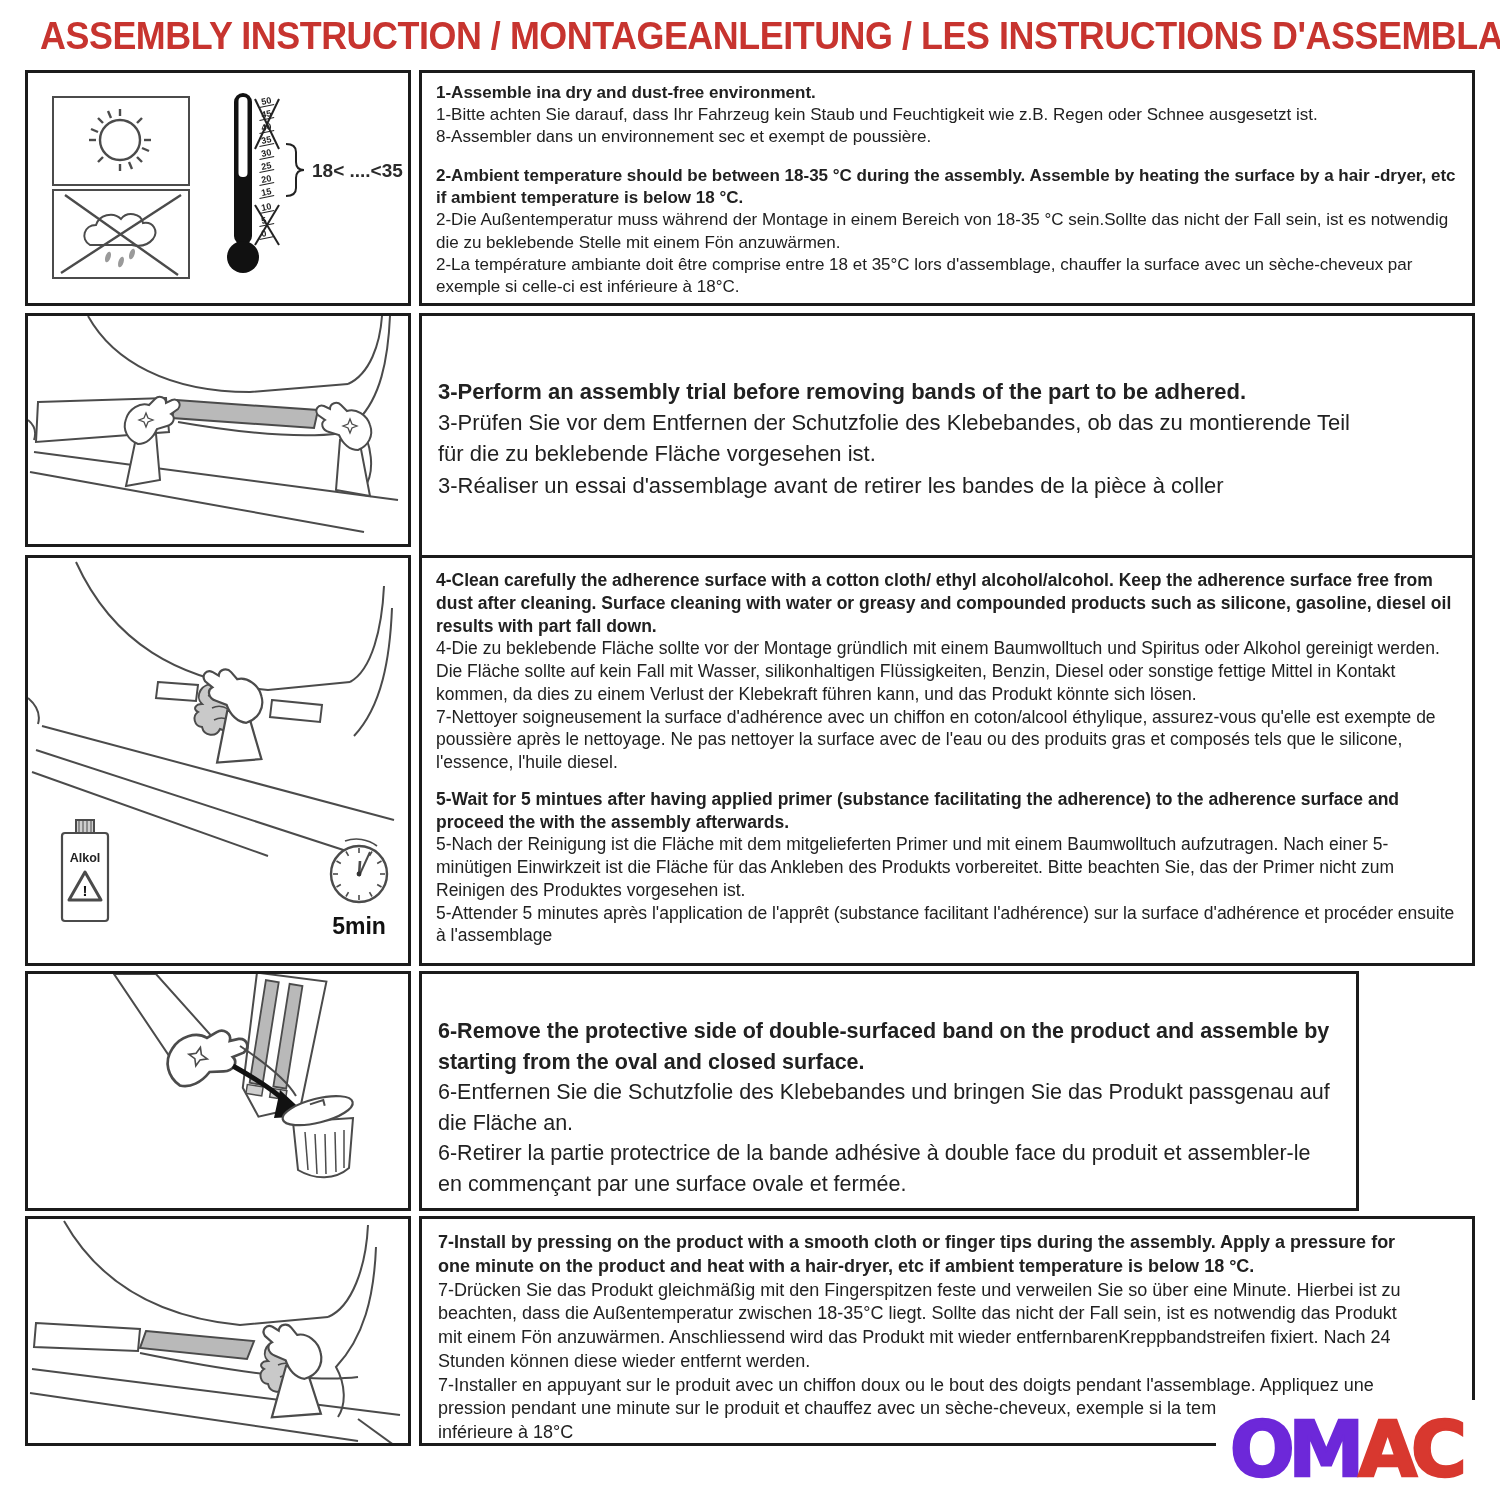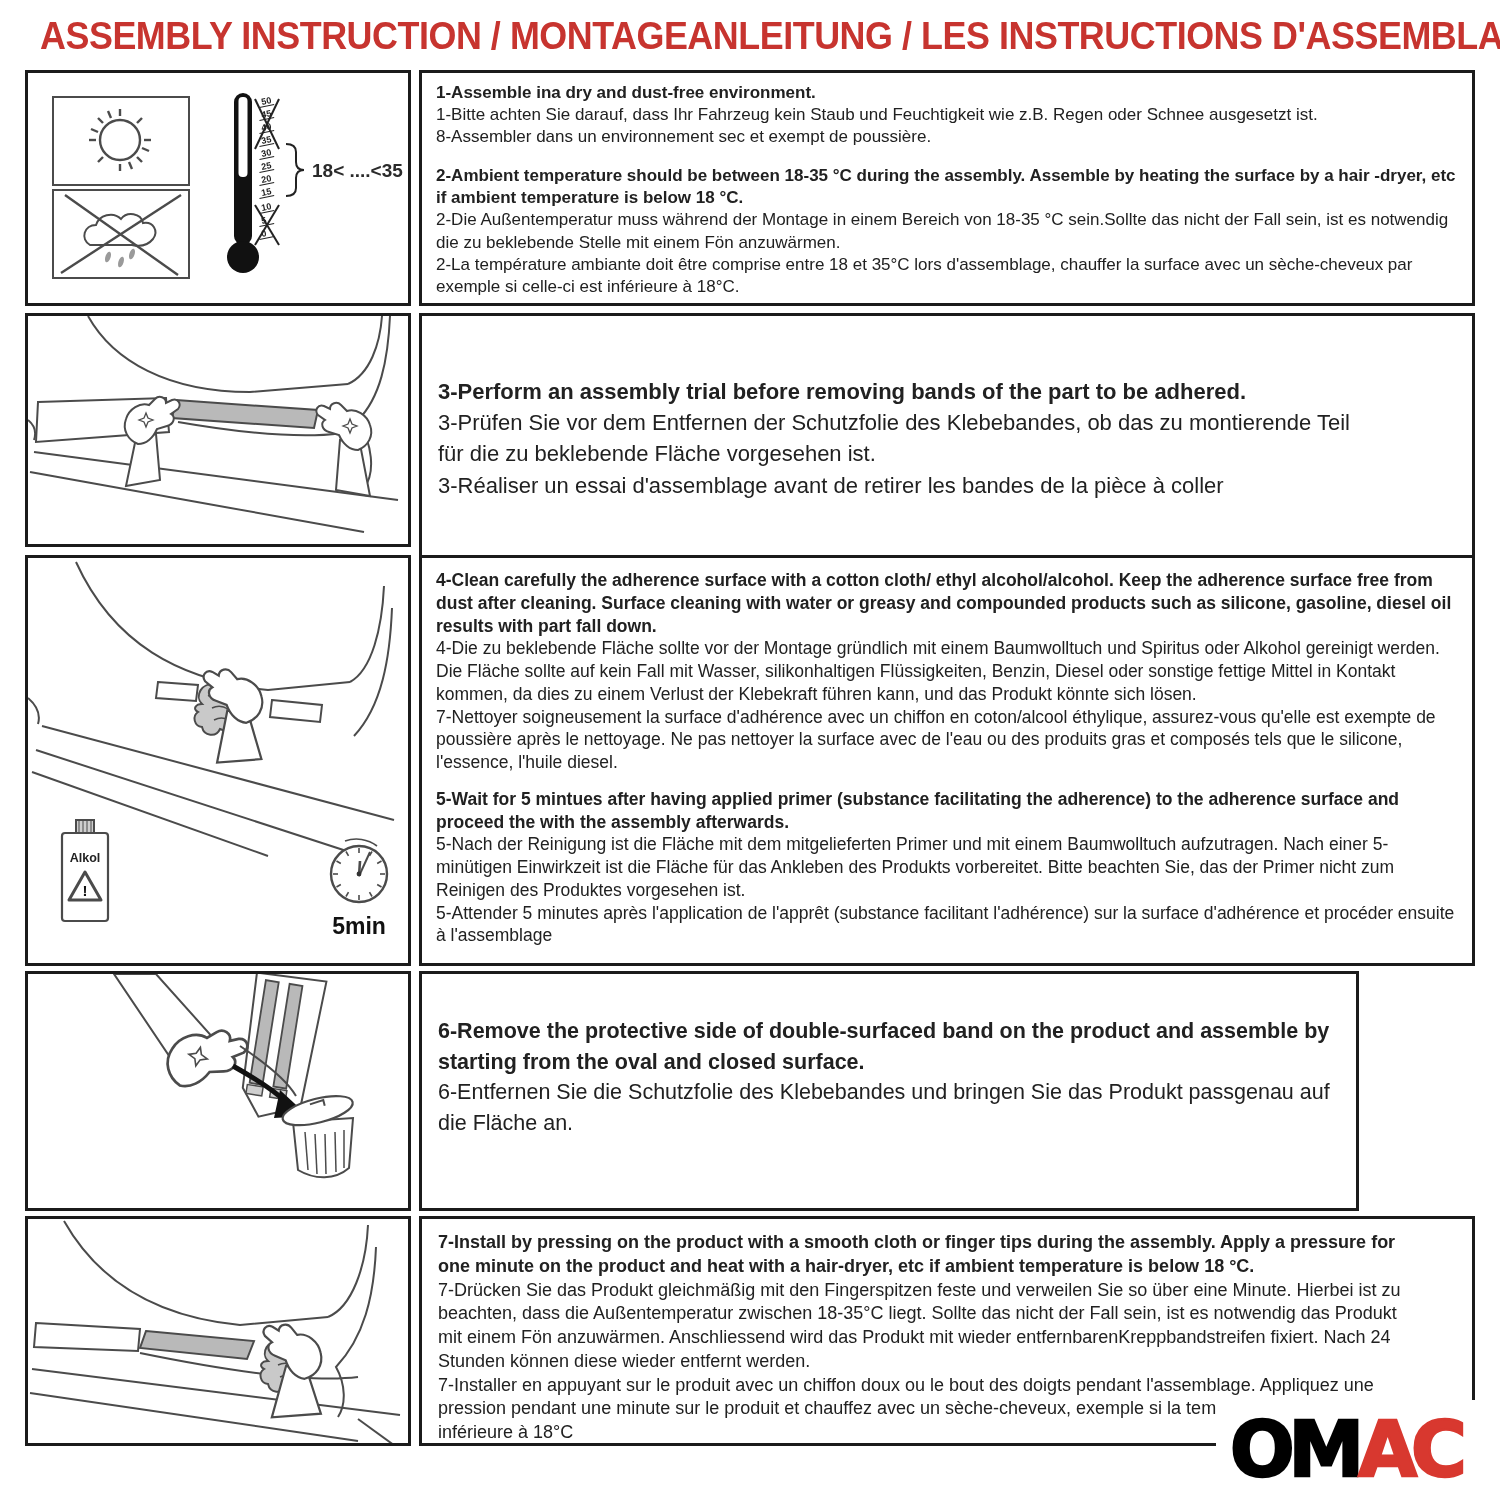--- a/index.html
+++ b/index.html
@@ -22,21 +22,21 @@
   #tx3 .inner{padding:11px 14px 0;font-size:17.5px;line-height:1.3;}
   #tx4 .inner{padding:42px 16px 0;font-size:21.5px;line-height:1.42;max-width:1020px;}
   #tx5 .inner{padding:12px 16px 0;font-size:18px;line-height:1.32;max-width:1010px;}
   p{margin:0;}
   .b{font-weight:700;}
   .gap1{height:17px;}
   .gap3{height:14px;}
   svg{display:block;}
   .logo{position:absolute;left:1216px;top:1400px;width:284px;height:100px;background:#fff;z-index:6;display:flex;align-items:center;justify-content:flex-start;padding-left:14px;box-sizing:border-box;}
   .logo span{font-family:"DejaVu Sans",sans-serif;font-weight:900;font-size:76px;letter-spacing:-6px;line-height:1;-webkit-text-stroke:2.5px currentColor;}
-  .logo .lb{color:#000000;}
+  .logo .lb{color:#6d28d9;}
   .logo .lr{color:#d8382f;}
 </style>
 </head>
 <body>
 
 <div class="title">ASSEMBLY INSTRUCTION / MONTAGEANLEITUNG / LES INSTRUCTIONS D'ASSEMBLAGE</div>
 
 <div class="box" id="il1">
   <svg width="380" height="230" viewBox="0 0 380 230">
     <g fill="none" stroke="#4b4b4b" stroke-width="2">
@@ -289,20 +289,21 @@
           <path d="M-6,-30 L8,-31 L8,-25" stroke-width="2"></path>
         </g>
       </g>
     </g>
   </svg>
 </div>
 <div class="box" id="tx4">
   <div class="inner">
     <p class="b">6-Remove the protective side of double-surfaced band on the product and assemble by starting from the oval and closed surface.</p>
     <p>6-Entfernen Sie die Schutzfolie des Klebebandes und bringen Sie das Produkt passgenau auf die Fläche an.</p>
+    <p>6-Retirer la partie protectrice de la bande adhésive à double face du produit et assembler-le en commençant par une surface ovale et fermée.</p>
   </div>
 </div>
 
 <div class="box" id="il5">
   <svg width="380" height="224" viewBox="0 0 380 224">
     <g fill="none" stroke="#4b4b4b" stroke-width="2">
       <path d="M36,2 C70,62 128,98 212,106 L300,98"></path>
       <path d="M300,98 C324,88 338,48 340,6"></path>
       <path d="M348,28 C346,78 336,118 308,148 C318,166 318,186 310,198"></path>
       <path d="M8,104 L112,110 L110,132 L6,128 Z" fill="#fff"></path>

